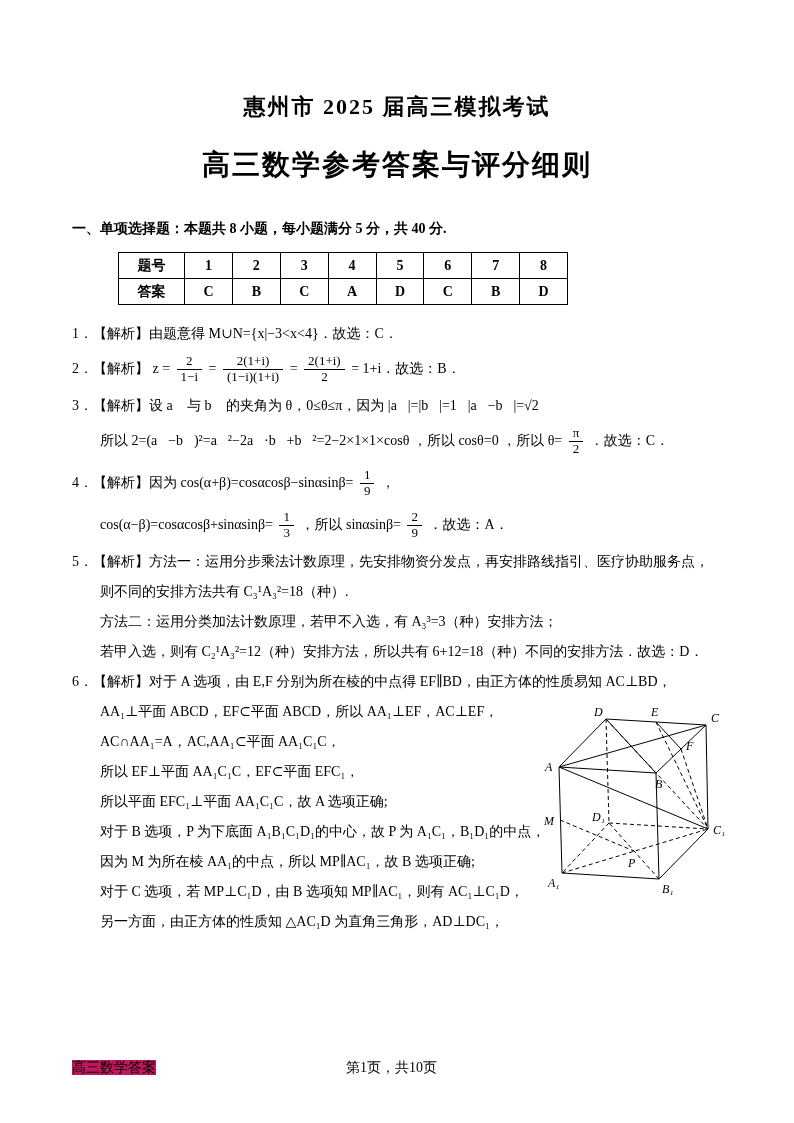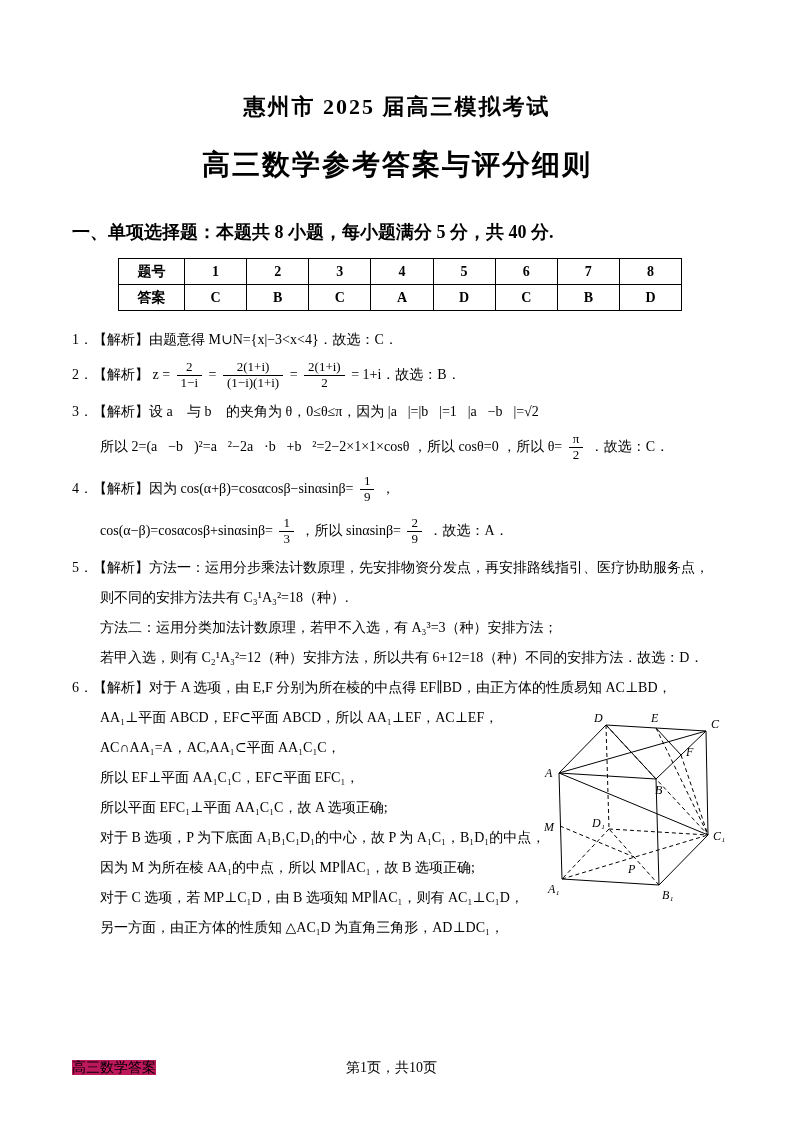--- a/index.html
+++ b/index.html
@@ -5,23 +5,23 @@
   * { margin:0; padding:0; box-sizing:border-box; }
   html,body { width:794px; height:1123px; }
   body {
     background:#ffffff; color:#000;
     font-family:"Liberation Serif","DejaVu Serif",serif;
     position:relative; overflow:hidden;
   }
   .page { position:absolute; inset:0; padding:92px 72px 0 72px; }
   .title    { text-align:center; font-size:22px; font-weight:bold; letter-spacing:2px; margin-bottom:24px; }
   .subtitle { text-align:center; font-size:28px; font-weight:bold; letter-spacing:2px; margin-bottom:36px; }
-  .section-heading { font-size:18px; font-weight:bold; margin-bottom:14px; }
+  .section-heading { font-size:14px; font-weight:bold; margin-bottom:14px; }
 
-  table.ans-table { border-collapse:collapse; margin:0 0 18px 46px; width:564px; table-layout:fixed; }
+  table.ans-table { border-collapse:collapse; margin:0 0 18px 46px; width:450px; table-layout:fixed; }
   .ans-table td { border:1px solid #000; text-align:center; font-weight:bold; font-size:14px; height:26px; padding:1px 2px; }
   .ans-table td:first-child { width:66px; }
 
   .solutions { font-size:14px; }
   .sol { margin-bottom:9px; }
   .line { line-height:21px; margin-bottom:9px; }
   .indent { padding-left:28px; }
 
   .frac { display:inline-block; vertical-align:middle; text-align:center; margin:1px 3px; line-height:1.15; font-size:13px; }
   .frac .fn { display:block; border-bottom:1px solid #000; padding:0 4px; }

